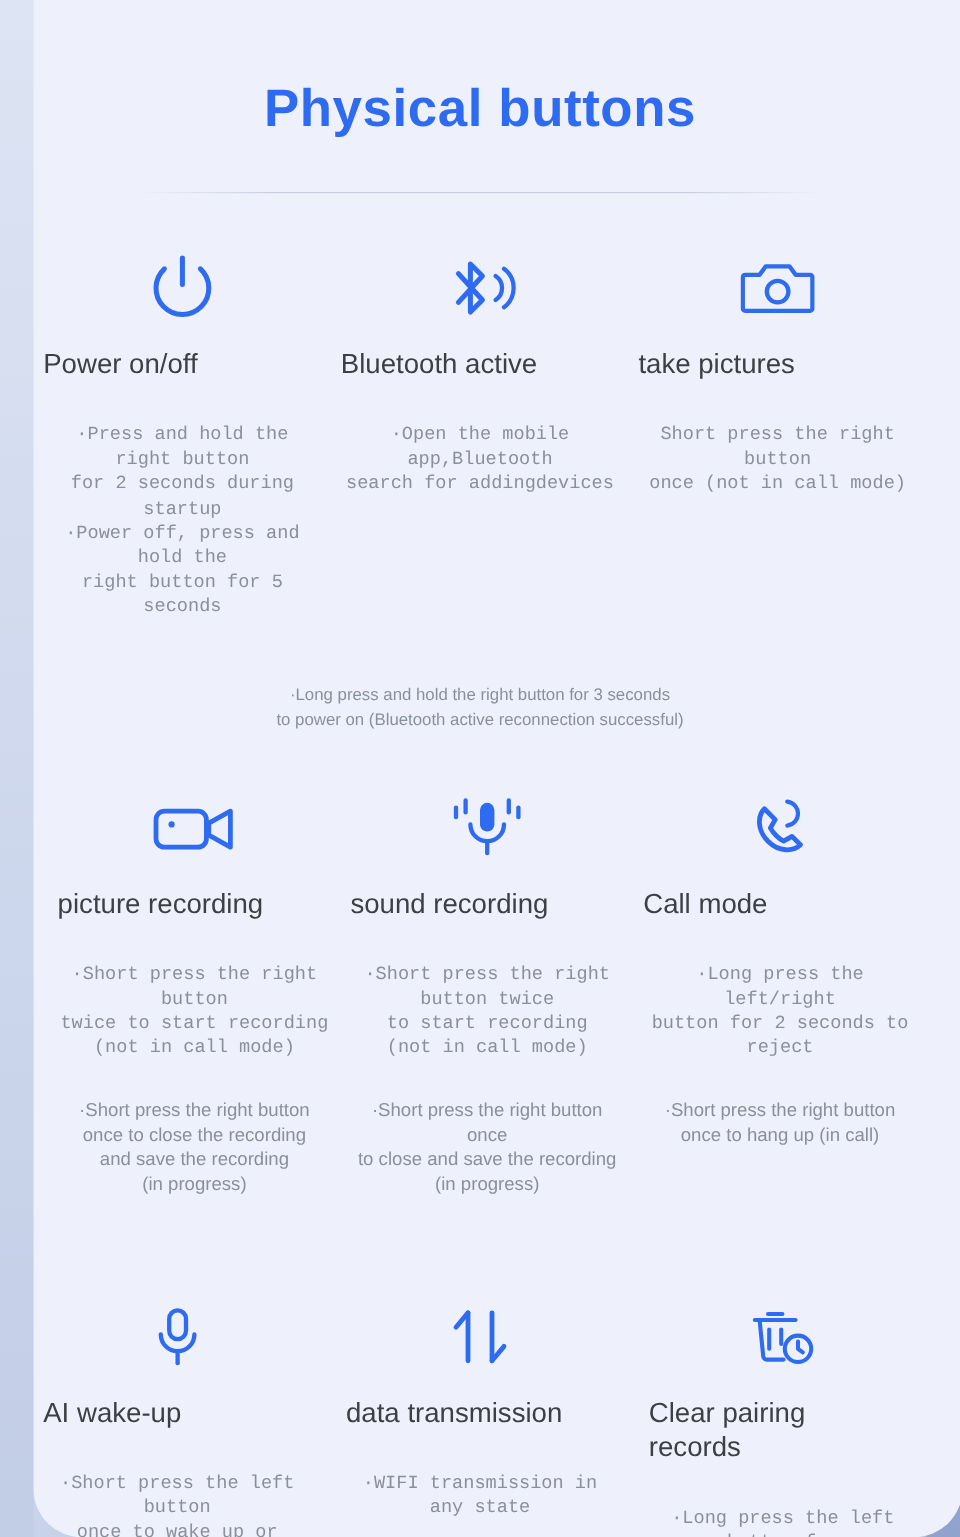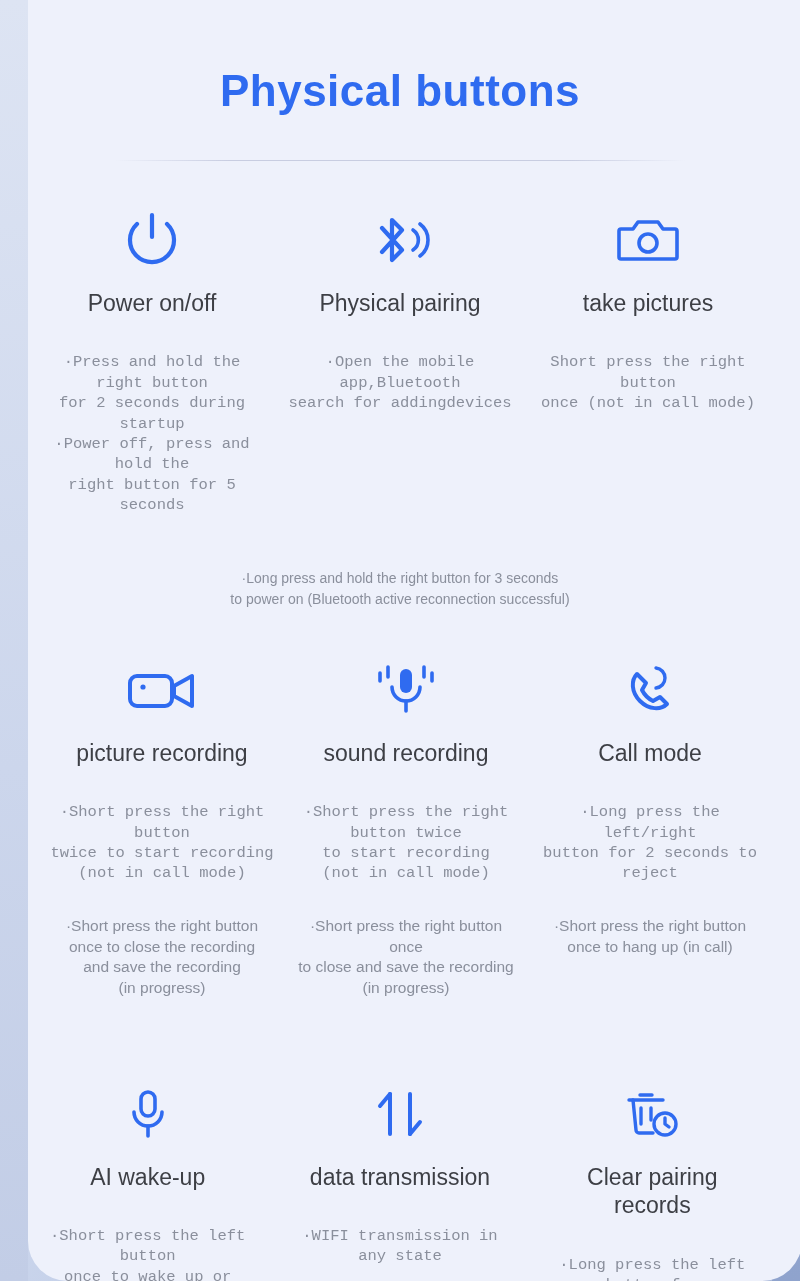--- a/index.html
+++ b/index.html
@@ -55,21 +55,20 @@
     box-sizing: border-box;
   }
   .icon {
     height: 70px;
     display: flex;
     align-items: center;
     justify-content: center;
     color: #2f6bf0;
   }
   .cell-title {
-    text-align: center;
     font-size: 23px;
     color: #3d3f45;
     margin-top: 14px;
     line-height: 1.25;
   }
   .cell-body {
     margin-top: 14px;
     font-size: 15.5px;
     line-height: 1.32;
     color: #8a8f9c;
@@ -137,21 +136,21 @@
       </div>
 
       <div class="cell">
         <div class="icon">
           <svg width="64" height="60" viewBox="0 0 64 60" fill="none" stroke="#2f6bf0" stroke-width="4.2" stroke-linecap="round" stroke-linejoin="round">
             <path d="M14 18 L34 40 L24 50 V10 L34 20 L14 42"></path>
             <path d="M45 20 A12 12 0 0 1 45 40" stroke-width="3.6"></path>
             <path d="M52 14 A20 20 0 0 1 52 46" stroke-width="3.6"></path>
           </svg>
         </div>
-        <div class="cell-title">Physical pairing</div>
+        <div class="cell-title">Bluetooth active</div>
         <div class="cell-body">
           <div class="para">·Open the mobile app,Bluetooth
 search for addingdevices</div>
         </div>
       </div>
 
       <div class="cell">
         <div class="icon">
           <svg width="62" height="50" viewBox="0 0 62 50" fill="none" stroke="#2f6bf0" stroke-width="3.6" stroke-linejoin="round">
             <path d="M4 14 h12 l5 -7 h20 l5 7 h12 a2 2 0 0 1 2 2 v26 a2 2 0 0 1 -2 2 H4 a2 2 0 0 1 -2 -2 V16 a2 2 0 0 1 2 -2 z"></path>

